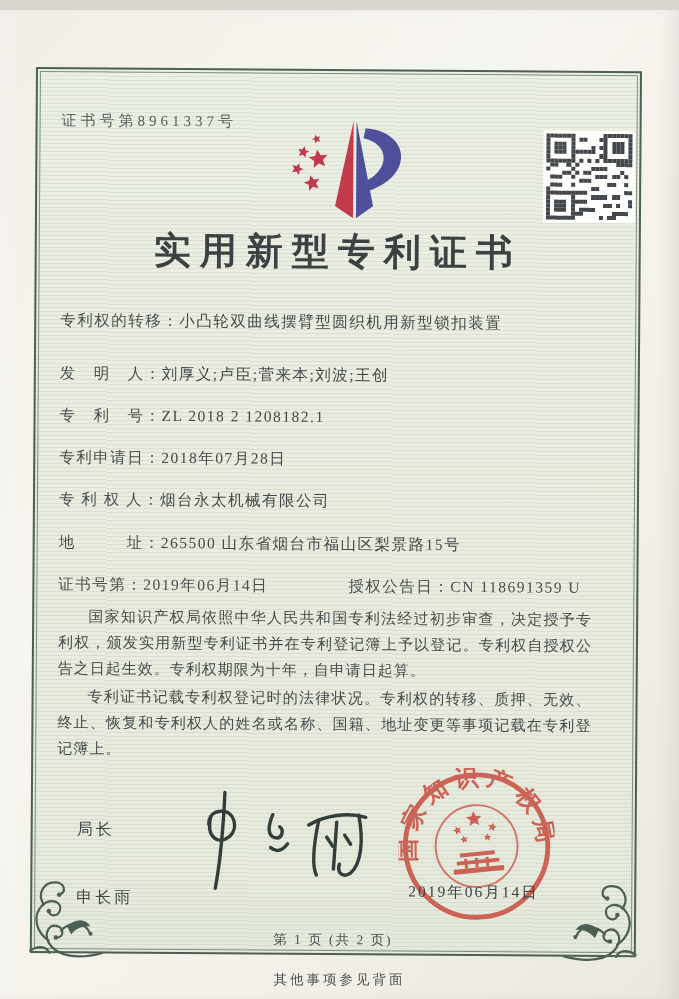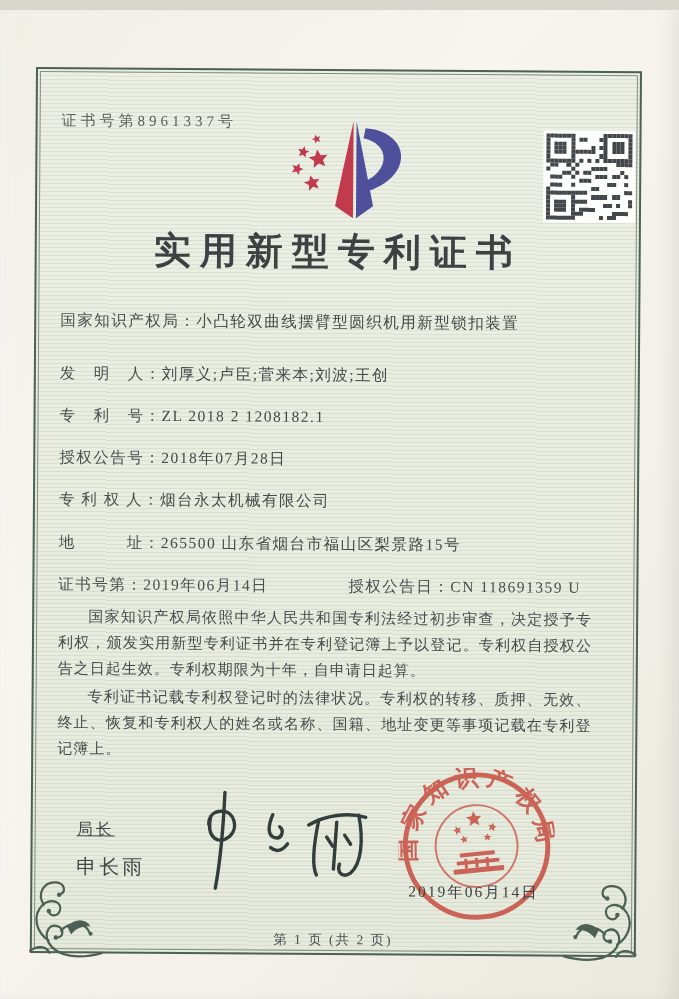--- a/index.html
+++ b/index.html
@@ -44,22 +44,22 @@
   .frow .flabel { color:#4a4e50; }
   .frow .fvalue { color:#45494b; }
   .grant-no { position:absolute; left:290px; top:0; white-space:nowrap; letter-spacing:1.5px; }
 
   
   .body-text { position:absolute; left:26px; top:536px; width:534px; font-size:15px;
                line-height:26px; color:#474b4d; letter-spacing:1px; text-align:justify; }
   .body-text p { text-indent:2em; margin-bottom:2px; }
 
   
-  .sig-title { position:absolute; left:46px; top:752px; font-size:16px; letter-spacing:3px; color:#43474a;text-decoration:underline; }
-  .sig-name  { position:absolute; left:46px; top:786px; font-size:20px; letter-spacing:3px; color:#43474a; }
+  .sig-title { position:absolute; left:46px; top:752px; font-size:16px; letter-spacing:3px; color:#43474a; }
+  .sig-name  { position:absolute; left:46px; top:820px; font-size:16px; letter-spacing:3px; color:#43474a; }
   .signature-svg { position:absolute; left:130px; top:716px; }
 
   
   .seal { position:absolute; left:368px; top:698px; opacity:.92; }
   .seal-date { position:absolute; left:378px; top:812px; font-size:15.5px; letter-spacing:2px;
                color:#3e4245; z-index:3; }
 
   
   .page-info { position:absolute; left:0; top:862px; width:100%; text-align:center;
                font-size:13.5px; letter-spacing:2px; color:#4a4e50; }
@@ -563,27 +563,27 @@
         <div></div>
         <div></div>
         <div></div>
         <div></div>
       </div>
 
     <div class="title">实用新型专利证书</div>
 
     <div class="fields">
       <div class="frow" style="top:0">
-        <span class="flabel">国家知识产权局：</span><span class="fvalue">小凸轮双曲线摆臂型圆织机用新型锁扣装置</span></div>
+        <span class="flabel">专利权的转移：</span><span class="fvalue">小凸轮双曲线摆臂型圆织机用新型锁扣装置</span></div>
       <div class="frow" style="top:53px">
         <span class="flabel">发　明　人：</span><span class="fvalue">刘厚义;卢臣;菅来本;刘波;王创</span></div>
       <div class="frow" style="top:95px">
         <span class="flabel">专　利　号：</span><span class="fvalue">ZL 2018 2 1208182.1</span></div>
       <div class="frow" style="top:137px">
-        <span class="flabel">授权公告号：</span><span class="fvalue">2018年07月28日</span></div>
+        <span class="flabel">专利申请日：</span><span class="fvalue">2018年07月28日</span></div>
       <div class="frow" style="top:179px">
         <span class="flabel">专 利 权 人：</span><span class="fvalue">烟台永太机械有限公司</span></div>
       <div class="frow" style="top:222px">
         <span class="flabel">地　　　址：</span><span class="fvalue">265500 山东省烟台市福山区梨景路15号</span></div>
       <div class="frow" style="top:264px; width:560px">
         <span>证书号第：</span><span>2019年06月14日</span>
         <span class="grant-no"><span>授权公告日：</span><span>CN 118691359 U</span></span>
       </div>
     </div>
 
@@ -631,13 +631,14 @@
           <rect x="88" y="92" width="3" height="10"></rect>
         </g>
         <circle cx="80" cy="80" r="42" fill="none" stroke="#c9584c" stroke-width="2" opacity=".85"></circle>
       </g>
     </svg>
     <div class="seal-date">2019年06月14日</div>
 
     <div class="page-info">第 1 页 (共 2 页)</div>
   </div>
 
+  <div class="footer-note">其他事项参见背面</div>
 </div>
 
 </body></html>

